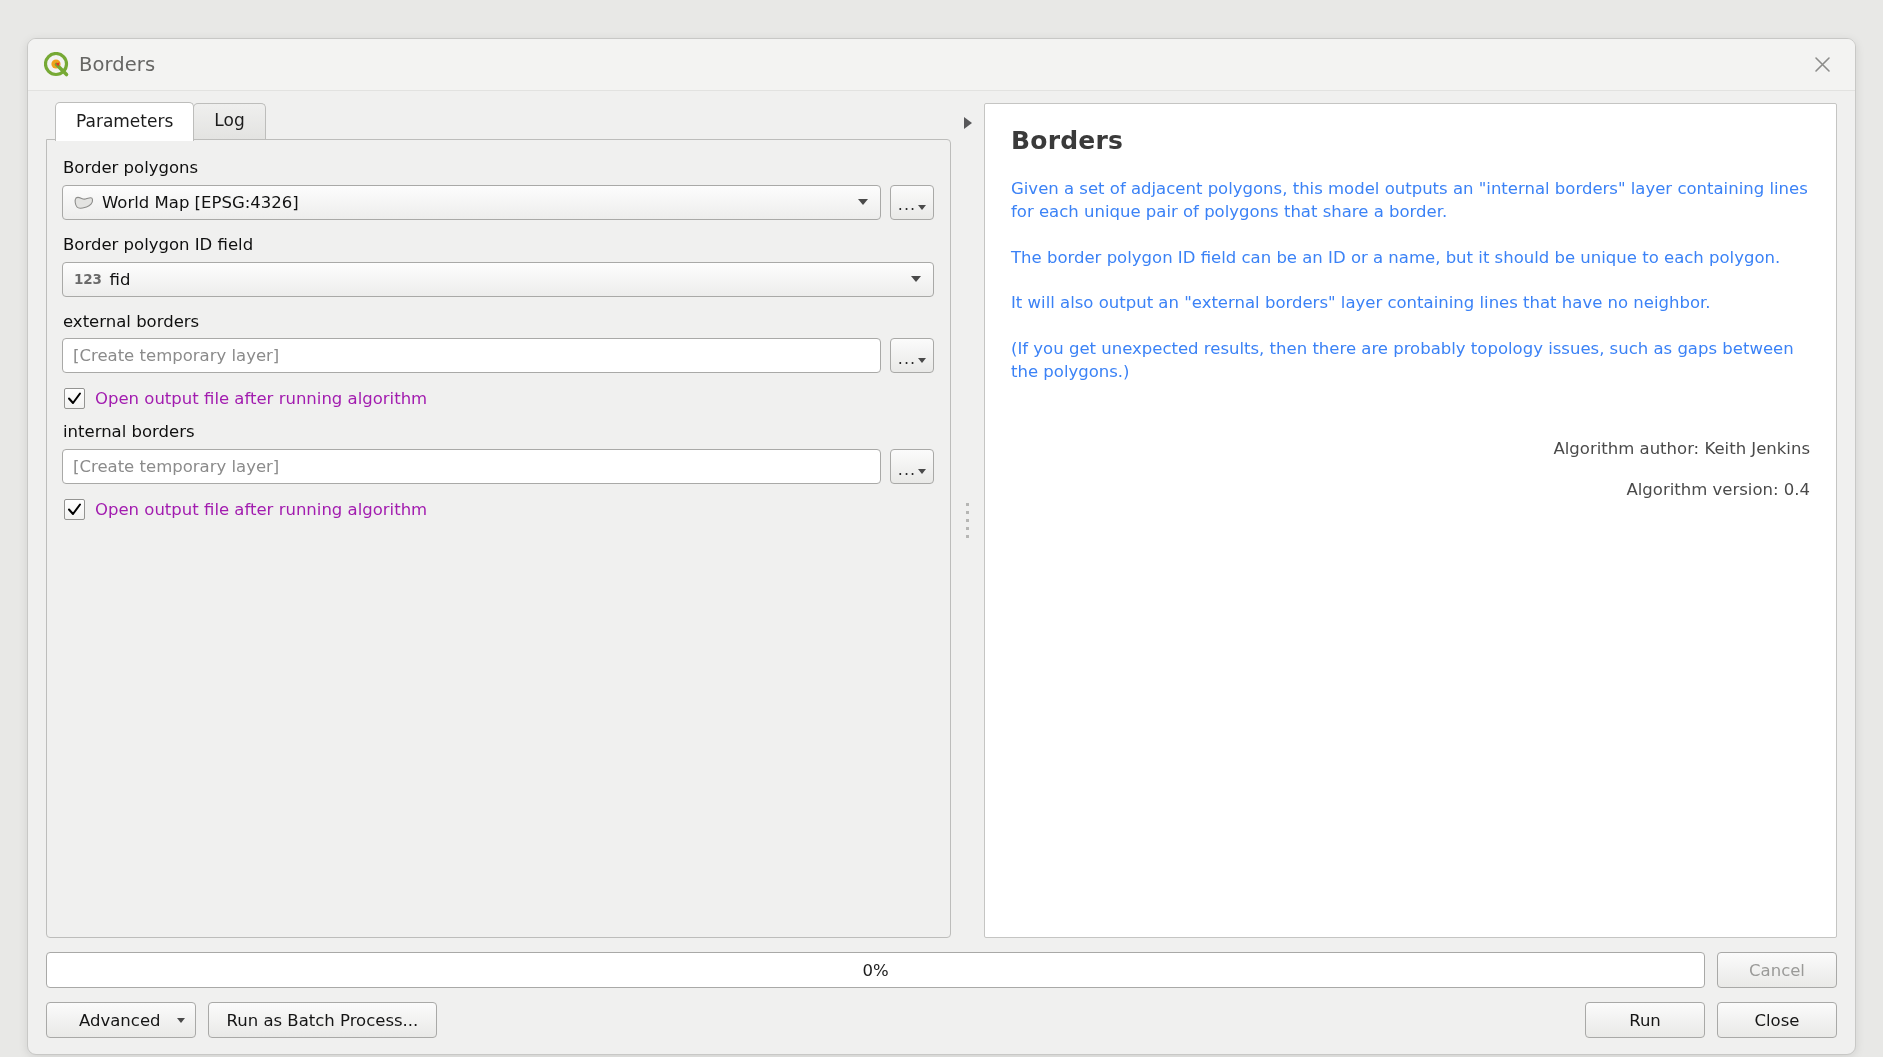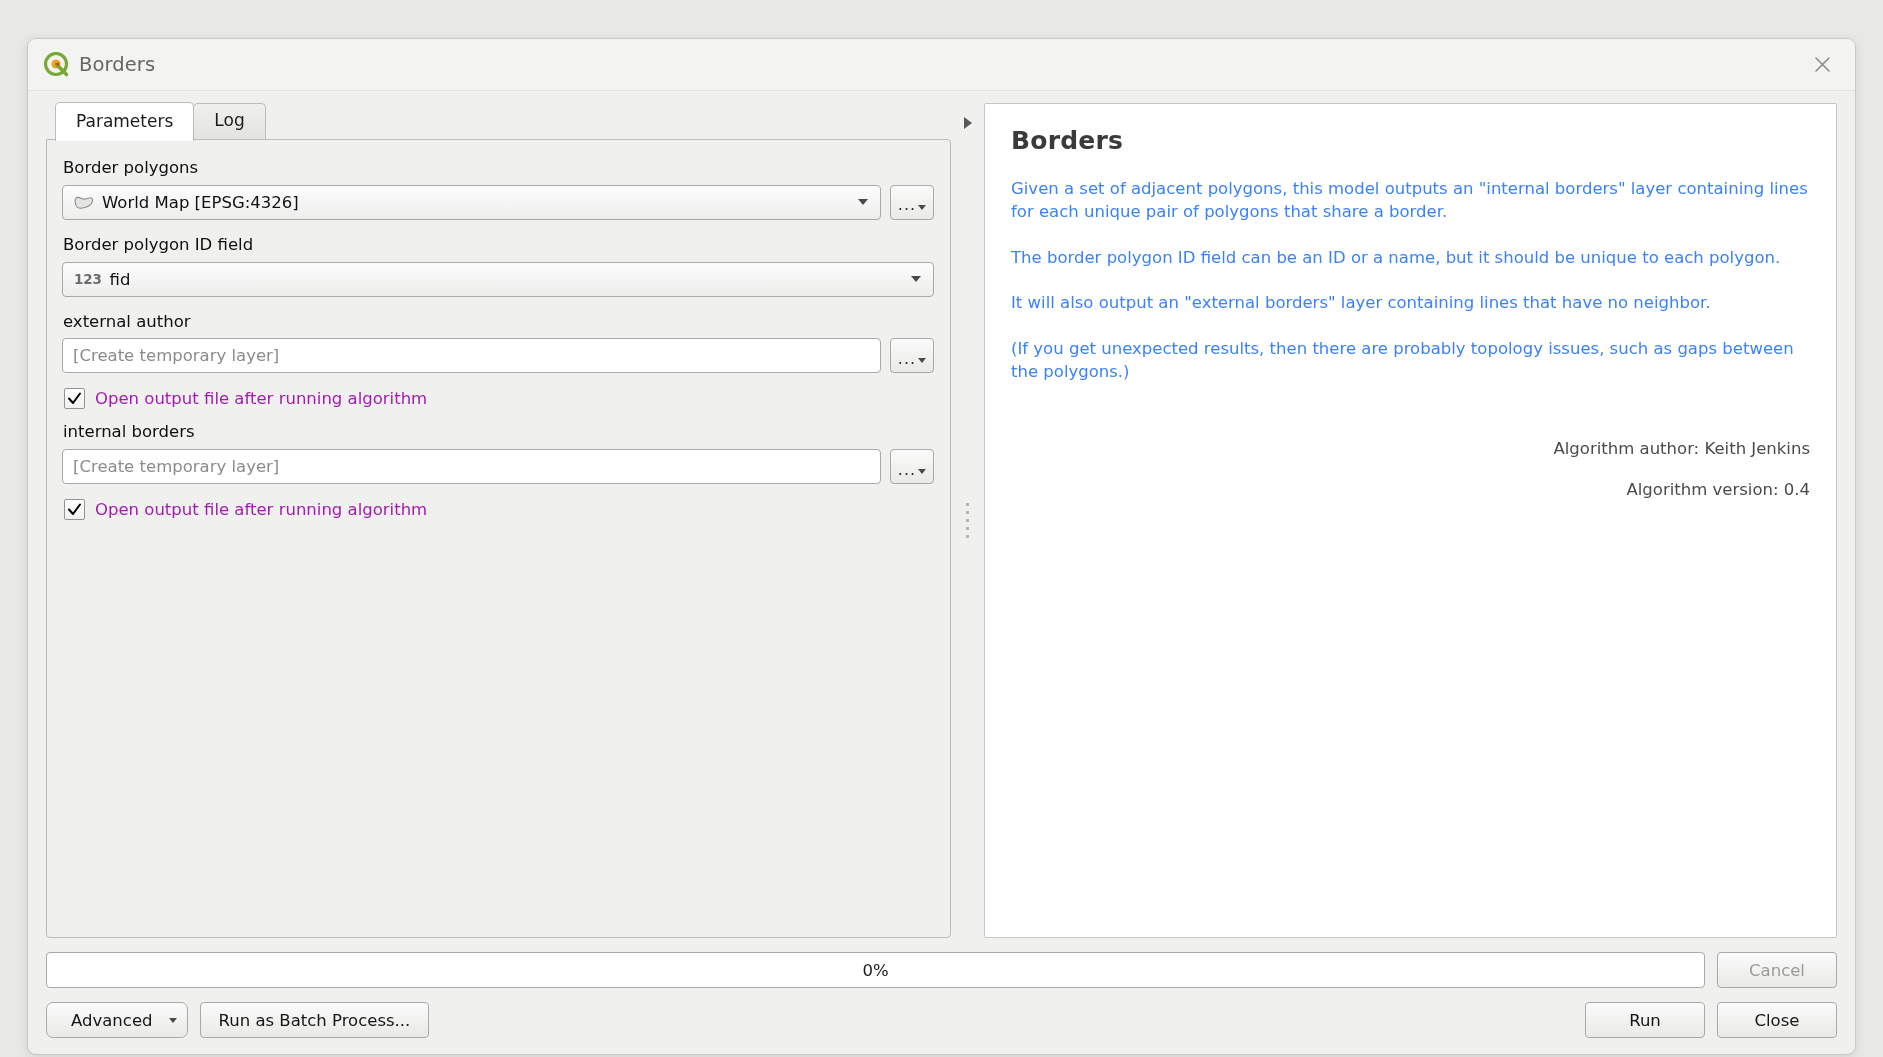--- a/index.html
+++ b/index.html
@@ -306,23 +306,22 @@
   .btn-cancel { flex: 0 0 120px; min-width: 120px; }
   .buttons-row {
     display: flex;
     align-items: center;
     gap: 12px;
   }
   .spacer { flex: 1 1 auto; }
   .btn-advanced {
     min-width: 125px;
     justify-content: space-between;
-    padding: 0 10px 0 24px;
+    padding: 0 10px 0 32px;
     gap: 16px;
-    border-radius: 7px;
   }
   .btn-run { min-width: 120px; }
   .btn-close { min-width: 120px; }
   .btn-batch { min-width: 0; }
   .tri-down {
     width: 0; height: 0;
     border-left: 5px solid transparent;
     border-right: 5px solid transparent;
     border-top: 6px solid #4a4a4a;
   }
@@ -391,21 +390,21 @@
             <span class="val">
               <span class="numfield-tag">123</span>
               <span>fid</span>
             </span>
             <span class="combo-arrow">
               <span class="tri-down"></span>
             </span>
           </div>
         </div>
 
-        <div class="field-label">external author</div>
+        <div class="field-label">external borders</div>
         <div class="field-row">
           <div class="textbox">
             <span>[Create temporary layer]</span>
           </div>
           <div class="dots-btn">
             <span class="dots">...</span>
             <span class="tri-down" style="border-top-width:5px;border-left-width:4px;border-right-width:4px;margin-top:4px;"></span>
           </div>
         </div>
         <div class="check-row">

